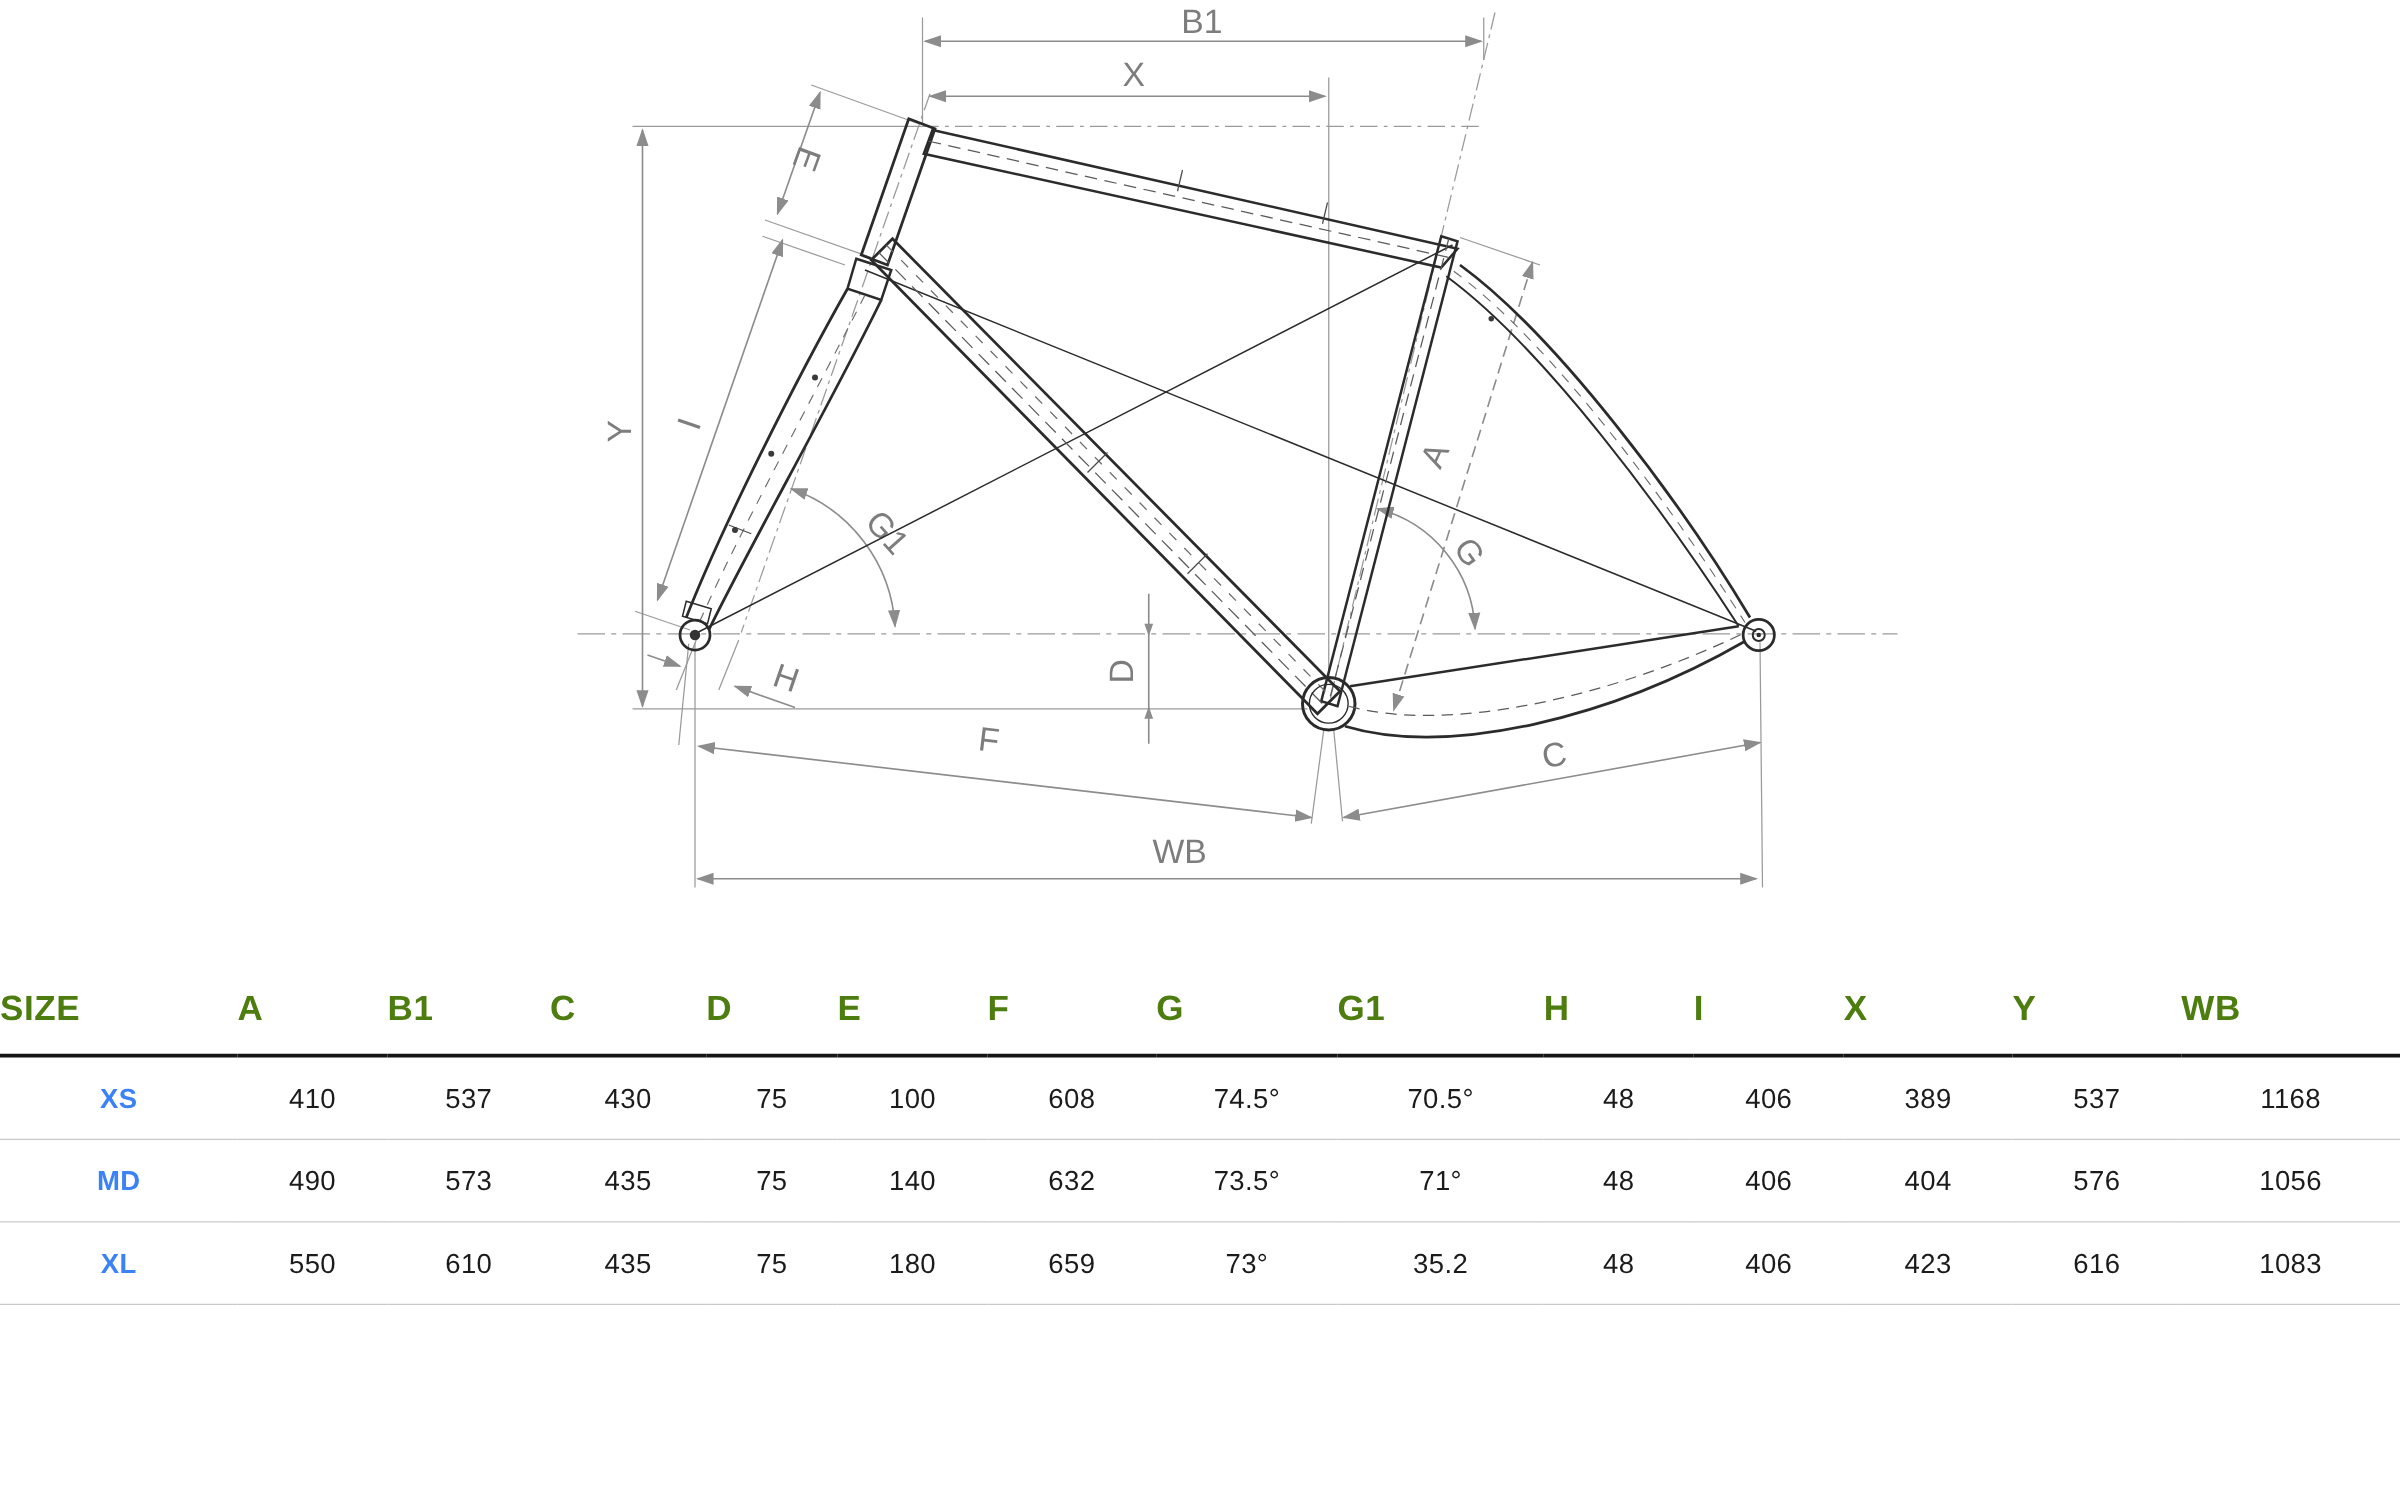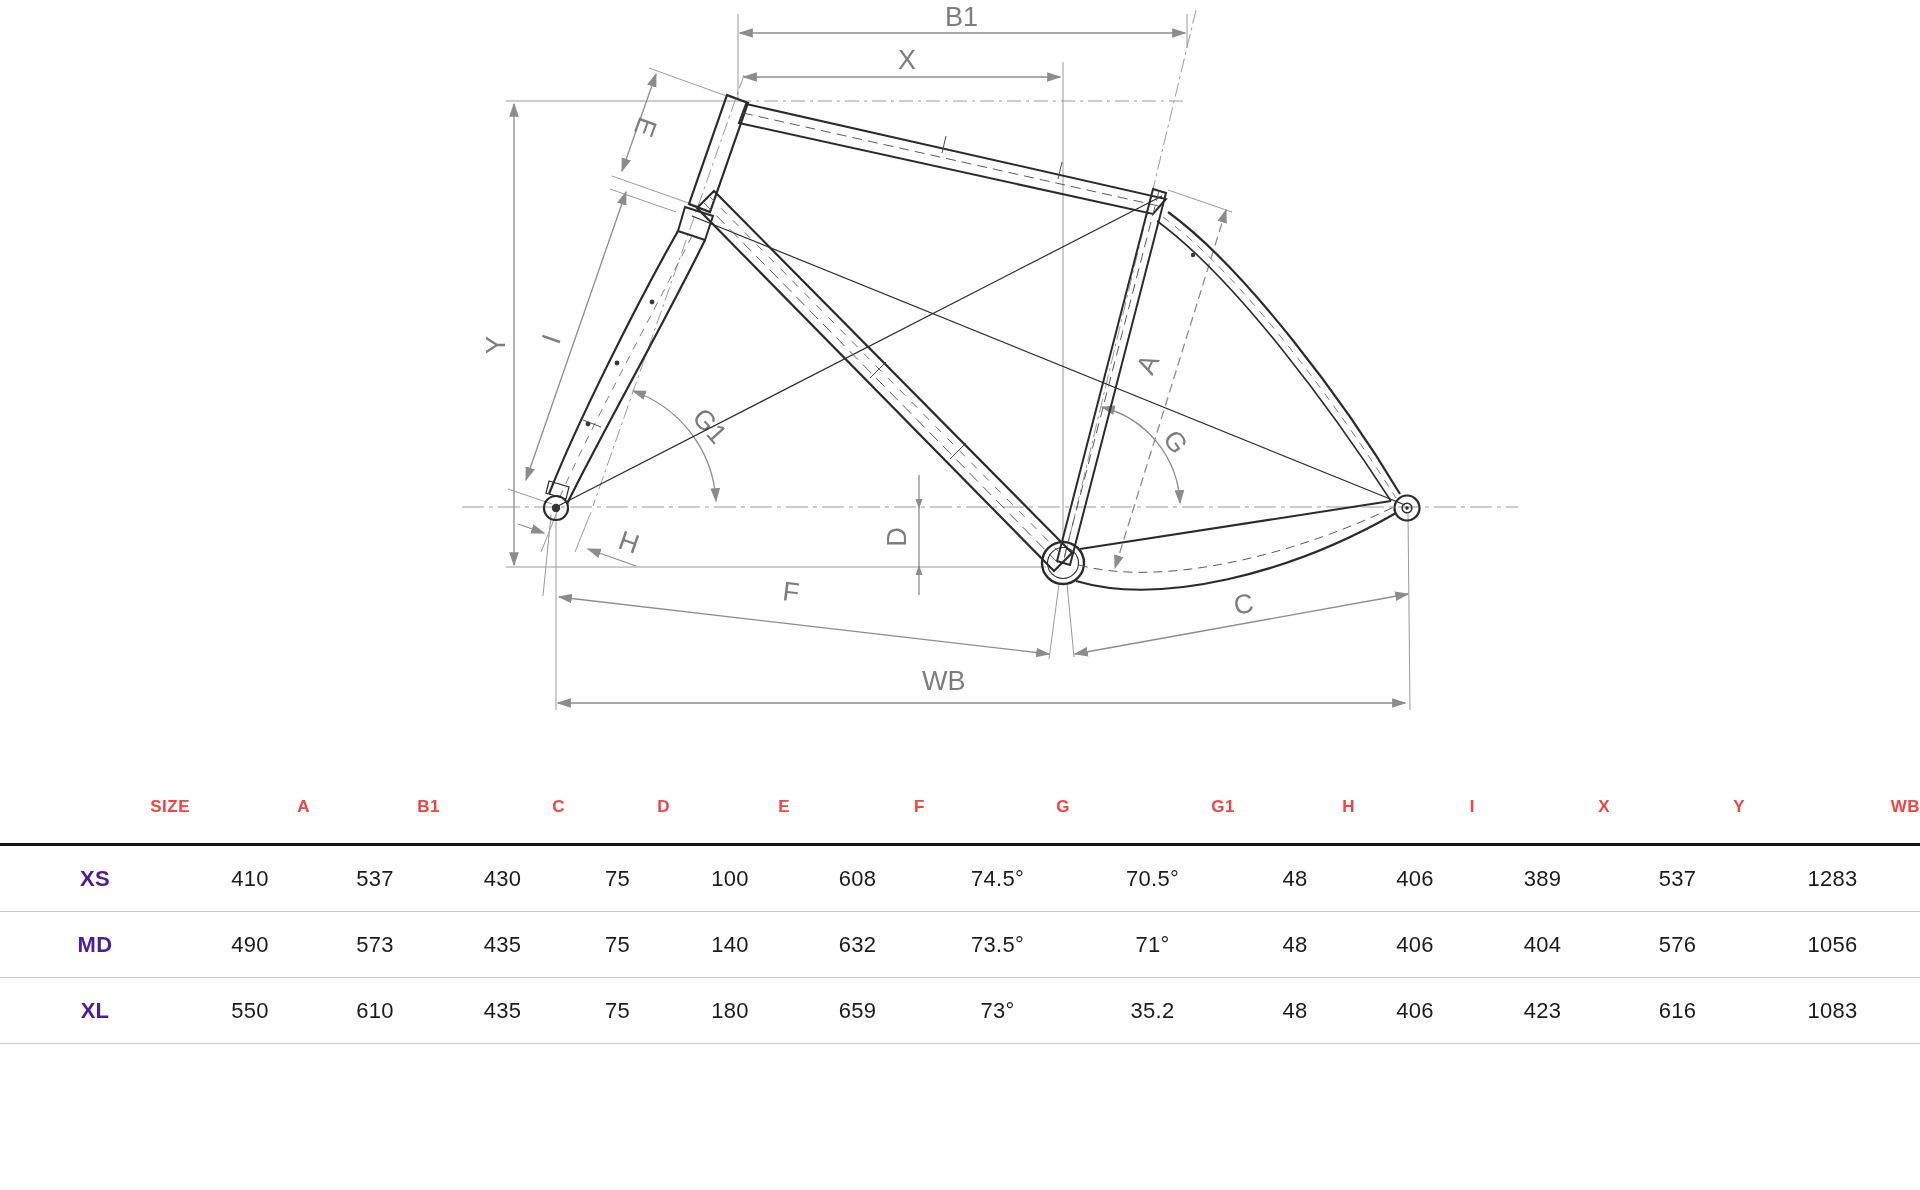--- a/index.html
+++ b/index.html
@@ -1,25 +1,25 @@
 <!DOCTYPE html>
 <html><head>
 <meta charset="utf-8">
 <style>
   html,body{margin:0;padding:0;background:#ffffff;}
   .page{position:relative;width:1920px;height:1190px;background:#fff;overflow:hidden;
         font-family:"Liberation Sans",sans-serif;}
   .diagram-wrap{position:absolute;left:0;top:0;width:1920px;height:760px;}
   svg text{font-family:"Liberation Sans",sans-serif;fill:#7d7d7d;}
   .geo-table{position:absolute;left:0;top:770px;width:1920px;border-collapse:collapse;table-layout:fixed;}
-  .geo-table th{font-size:17px;font-weight:700;color:#ef4444;height:73px;text-align:right;
+  .geo-table th{font-size:28px;font-weight:700;color:#4d7c0f;height:73px;text-align:left;
                 letter-spacing:.5px;border-bottom:3px solid #161616;padding:0;}
   .geo-table td{font-size:22px;font-weight:400;color:#1b1b1b;height:65px;text-align:center;
                 border-bottom:1px solid #c9c9c9;padding:0;letter-spacing:.3px;}
-  .geo-table td.size-cell{font-weight:700;color:#4c1d95;}
+  .geo-table td.size-cell{font-weight:700;color:#3b82f6;}
 </style>
 </head>
 <body>
 
 <div class="page">
 
   <div class="diagram-wrap">
     <svg width="1920" height="760" viewBox="0 0 1920 760">
       <defs>
         <marker id="arrE" viewBox="0 0 10 10" refX="9" refY="5" markerWidth="11" markerHeight="11" orient="auto">
@@ -192,21 +192,21 @@
           <td>430</td>
           <td>75</td>
           <td>100</td>
           <td>608</td>
           <td>74.5°</td>
           <td>70.5°</td>
           <td>48</td>
           <td>406</td>
           <td>389</td>
           <td>537</td>
-          <td>1283</td>
+          <td>1168</td>
         </tr>
         <tr>
           <td class="size-cell">MD</td>
           <td>490</td>
           <td>573</td>
           <td>435</td>
           <td>75</td>
           <td>140</td>
           <td>632</td>
           <td>73.5°</td>

